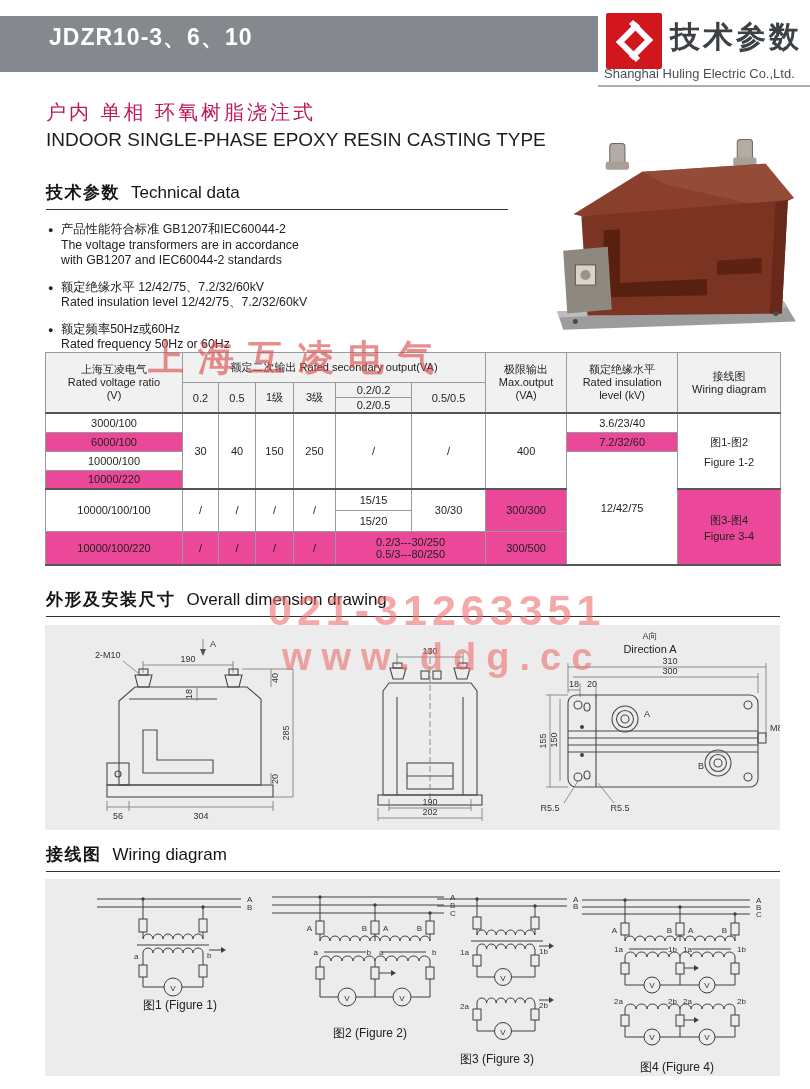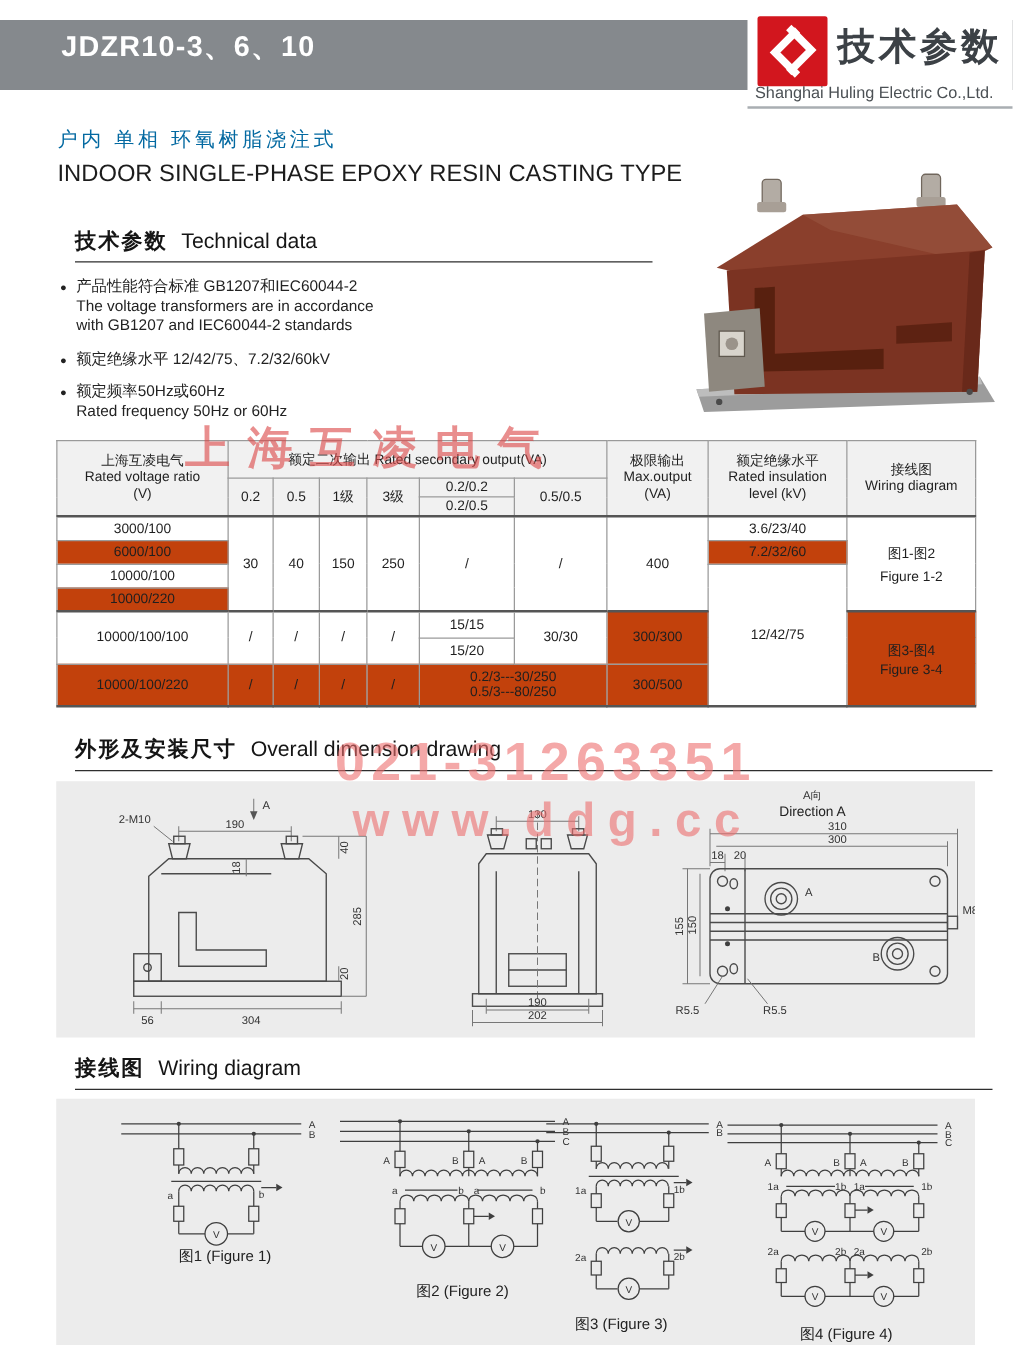--- a/index.html
+++ b/index.html
@@ -9,40 +9,40 @@
   .topband{position:absolute;left:0;top:16px;width:100%;height:56px;background:#85898d;}
   .doc-title{position:absolute;left:49px;top:22px;font-size:23px;font-weight:bold;color:#fff;letter-spacing:1px;}
   .doc-subtitle{position:absolute;left:49px;top:51px;font-size:13.5px;color:#f3f3f3;letter-spacing:.5px;}
   .logo-plate{position:absolute;right:24px;top:0;width:222px;height:92px;background:#fff;border-bottom-left-radius:16px;}
   .logo-red{position:absolute;left:8px;top:13px;width:56px;height:56px;background:#d2161e;border-radius:2px;}
   .logo-name{position:absolute;left:72px;top:17px;font-size:30px;font-weight:bold;color:#3c4146;letter-spacing:3px;white-space:nowrap;}
   .logo-company{position:absolute;left:6px;bottom:11px;font-size:13px;color:#4b5054;white-space:nowrap;}
   .logo-underline{position:absolute;left:0;bottom:5px;width:100%;height:2px;background:#a9aeb2;}
   
   .intro{position:absolute;left:46px;top:99px;line-height:27px;}
-  .intro .zh{font-size:16px;letter-spacing:3px;font-weight:500;color:#0369a1;}
+  .intro .zh{font-size:20px;letter-spacing:3px;font-weight:500;color:#be185d;}
   .intro .en{font-size:19px;color:#1c1c1c;}
   
-  .sec-h{position:absolute;border-bottom:1.5px solid #2e2e2e;padding-bottom:5px;white-space:nowrap;margin-left:14px;}
+  .sec-h{position:absolute;border-bottom:1.5px solid #2e2e2e;padding-bottom:5px;white-space:nowrap;}
   .sec-h .zh{font-size:17px;font-weight:bold;letter-spacing:1.5px;color:#151515;}
   .sec-h .en{font-size:17px;margin-left:11px;color:#151515;}
   
   .bullets{position:absolute;left:48px;top:222px;width:450px;font-size:12.3px;line-height:15.5px;color:#222;}
   .bullet{margin-bottom:11px;position:relative;padding-left:13px;}
   .bullet .dot{position:absolute;left:0;top:1px;font-size:9px;}
   .bullet span{display:block;}
   
   table.spec{position:absolute;left:45px;top:352px;width:735px;border-collapse:collapse;
              font-size:11px;text-align:center;color:#1f1f1f;table-layout:fixed;}
   table.spec th,table.spec td{border:1px solid #9a9a9a;padding:1px 2px;font-weight:normal;}
   table.spec thead th{background:#f1f1f1;}
   table.spec thead{border-bottom:2px solid #555;}
   table.spec{border-bottom:2px solid #555;}
   tr.sep td{border-top:2px solid #555;}
-  td.g,th.g{background:#c2410c;}
+  td.g,th.g{background:#ec4899;}
   .hr1{height:30px}.hr2{height:15px}.hr3{height:15px}
   .br{height:19px}.brs{height:21px}.brl{height:34px}
   th span{display:block;line-height:13px;}
   
   .wm{position:absolute;pointer-events:none;z-index:6;font-weight:bold;white-space:nowrap;}
   .wm-brand{left:148px;top:334px;font-size:36px;letter-spacing:14px;color:rgba(219,73,73,.62);}
   .wm-phone{left:268px;top:586px;font-size:43px;letter-spacing:5px;color:rgba(236,110,110,.6);}
   .wm-site{left:282px;top:636px;font-size:38px;letter-spacing:10px;color:rgba(236,110,110,.6);}
   
   .panel{position:absolute;background:#ececec;}
@@ -89,20 +89,21 @@
   <div class="bullets">
     <div class="bullet">
       <span class="dot">●</span>
       <span>产品性能符合标准 GB1207和IEC60044-2</span>
       <span>The voltage transformers are in accordance</span>
       <span>with GB1207 and IEC60044-2 standards</span>
     </div>
     <div class="bullet">
       <span class="dot">●</span>
       <span>额定绝缘水平 12/42/75、7.2/32/60kV</span>
+      <span>Rated insulation level 12/42/75、7.2/32/60kV</span>
     </div>
     <div class="bullet">
       <span class="dot">●</span>
       <span>额定频率50Hz或60Hz</span>
       <span>Rated frequency 50Hz or 60Hz</span>
     </div>
   </div>
 
   <svg style="position:absolute;left:545px;top:130px;" width="255" height="205" viewBox="0 0 252 200">
     <polygon points="12,178 236,168 248,188 18,196" fill="#9c9c9c"></polygon>

